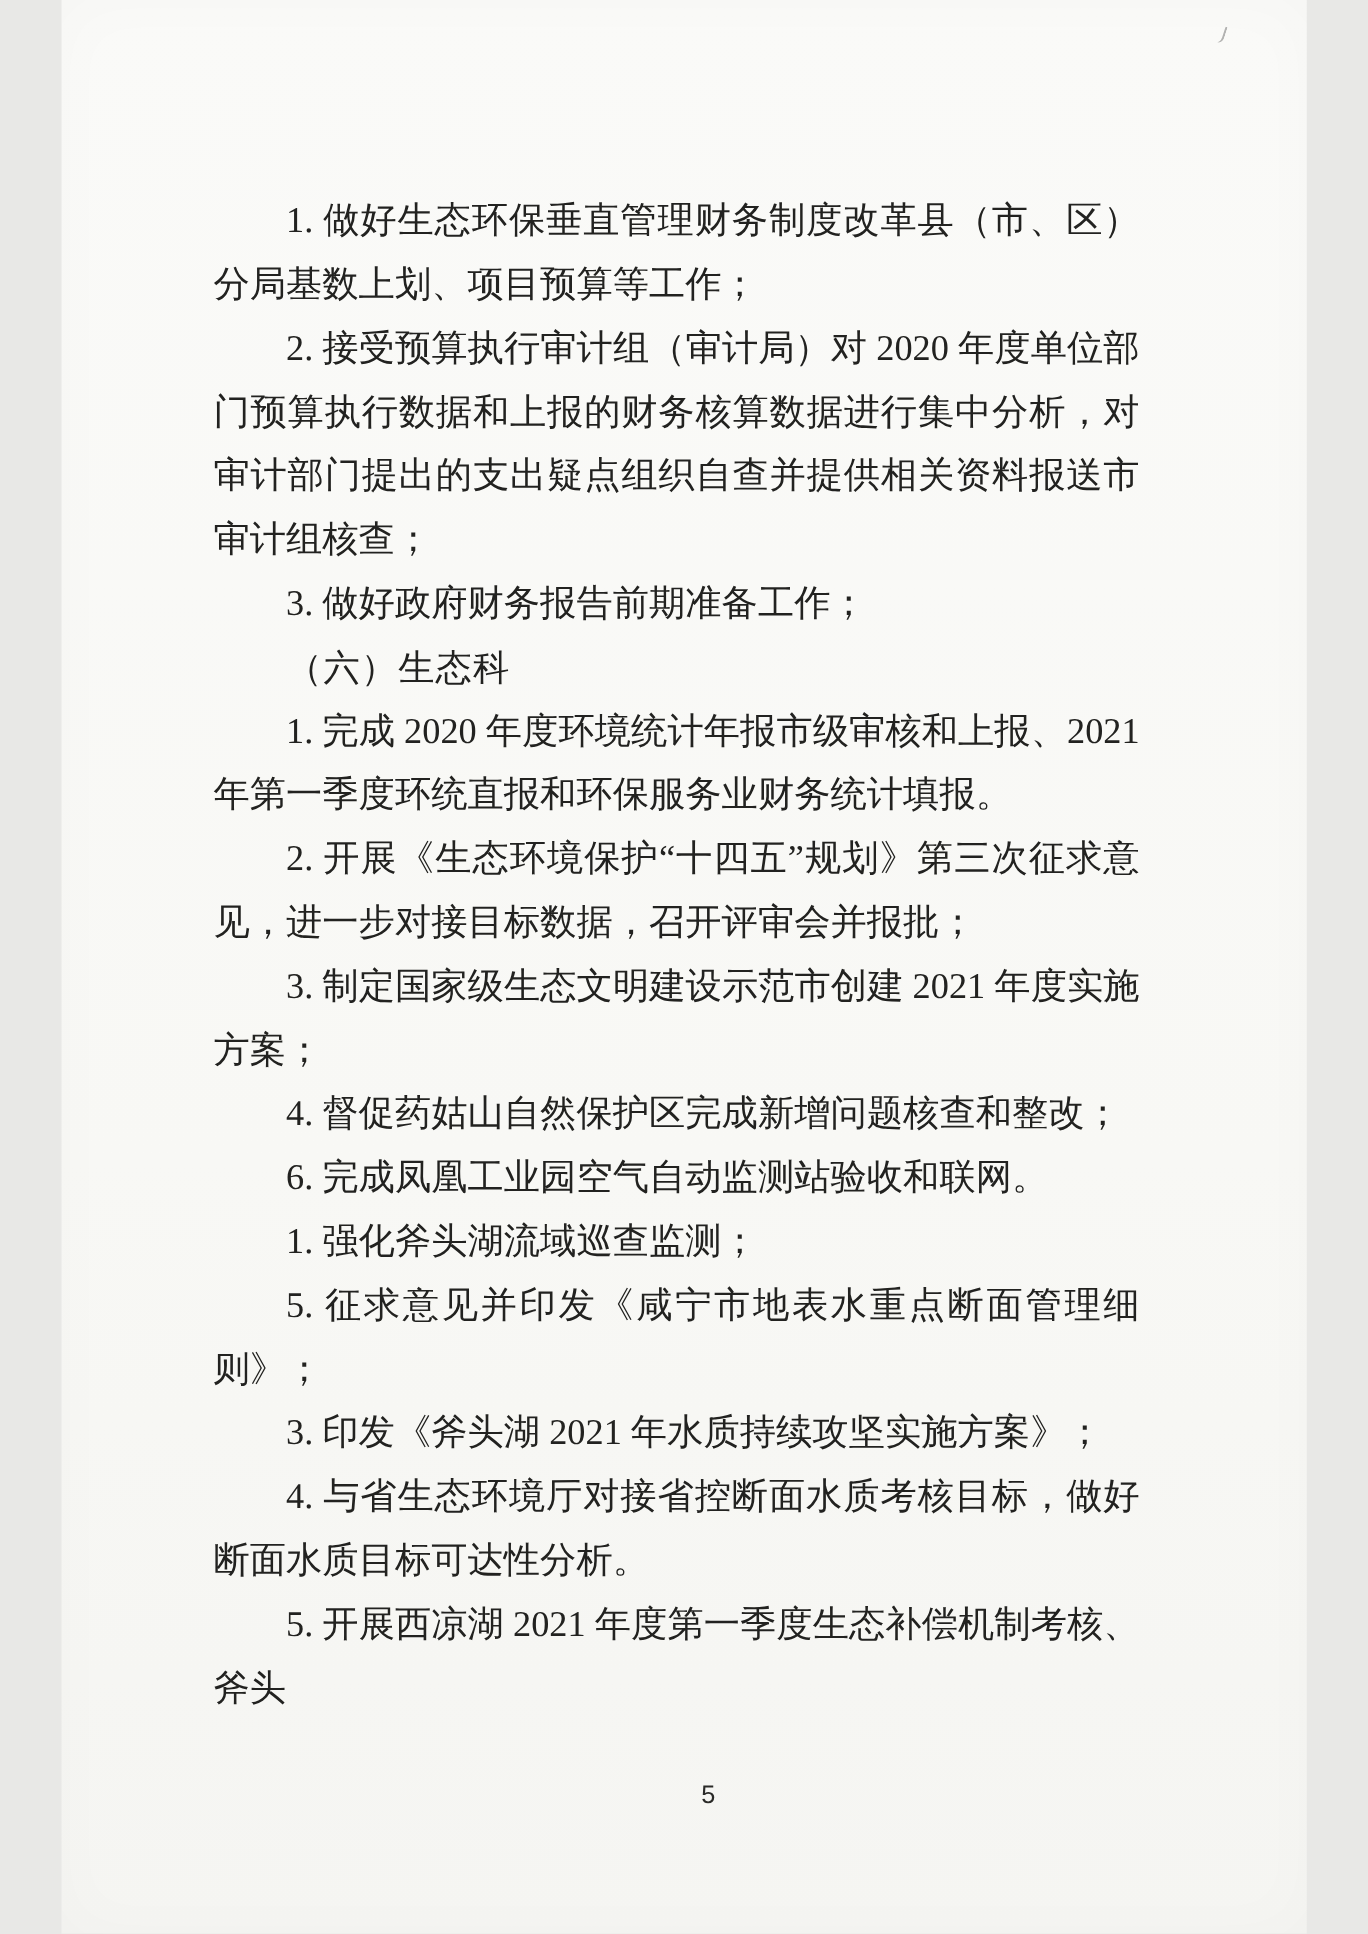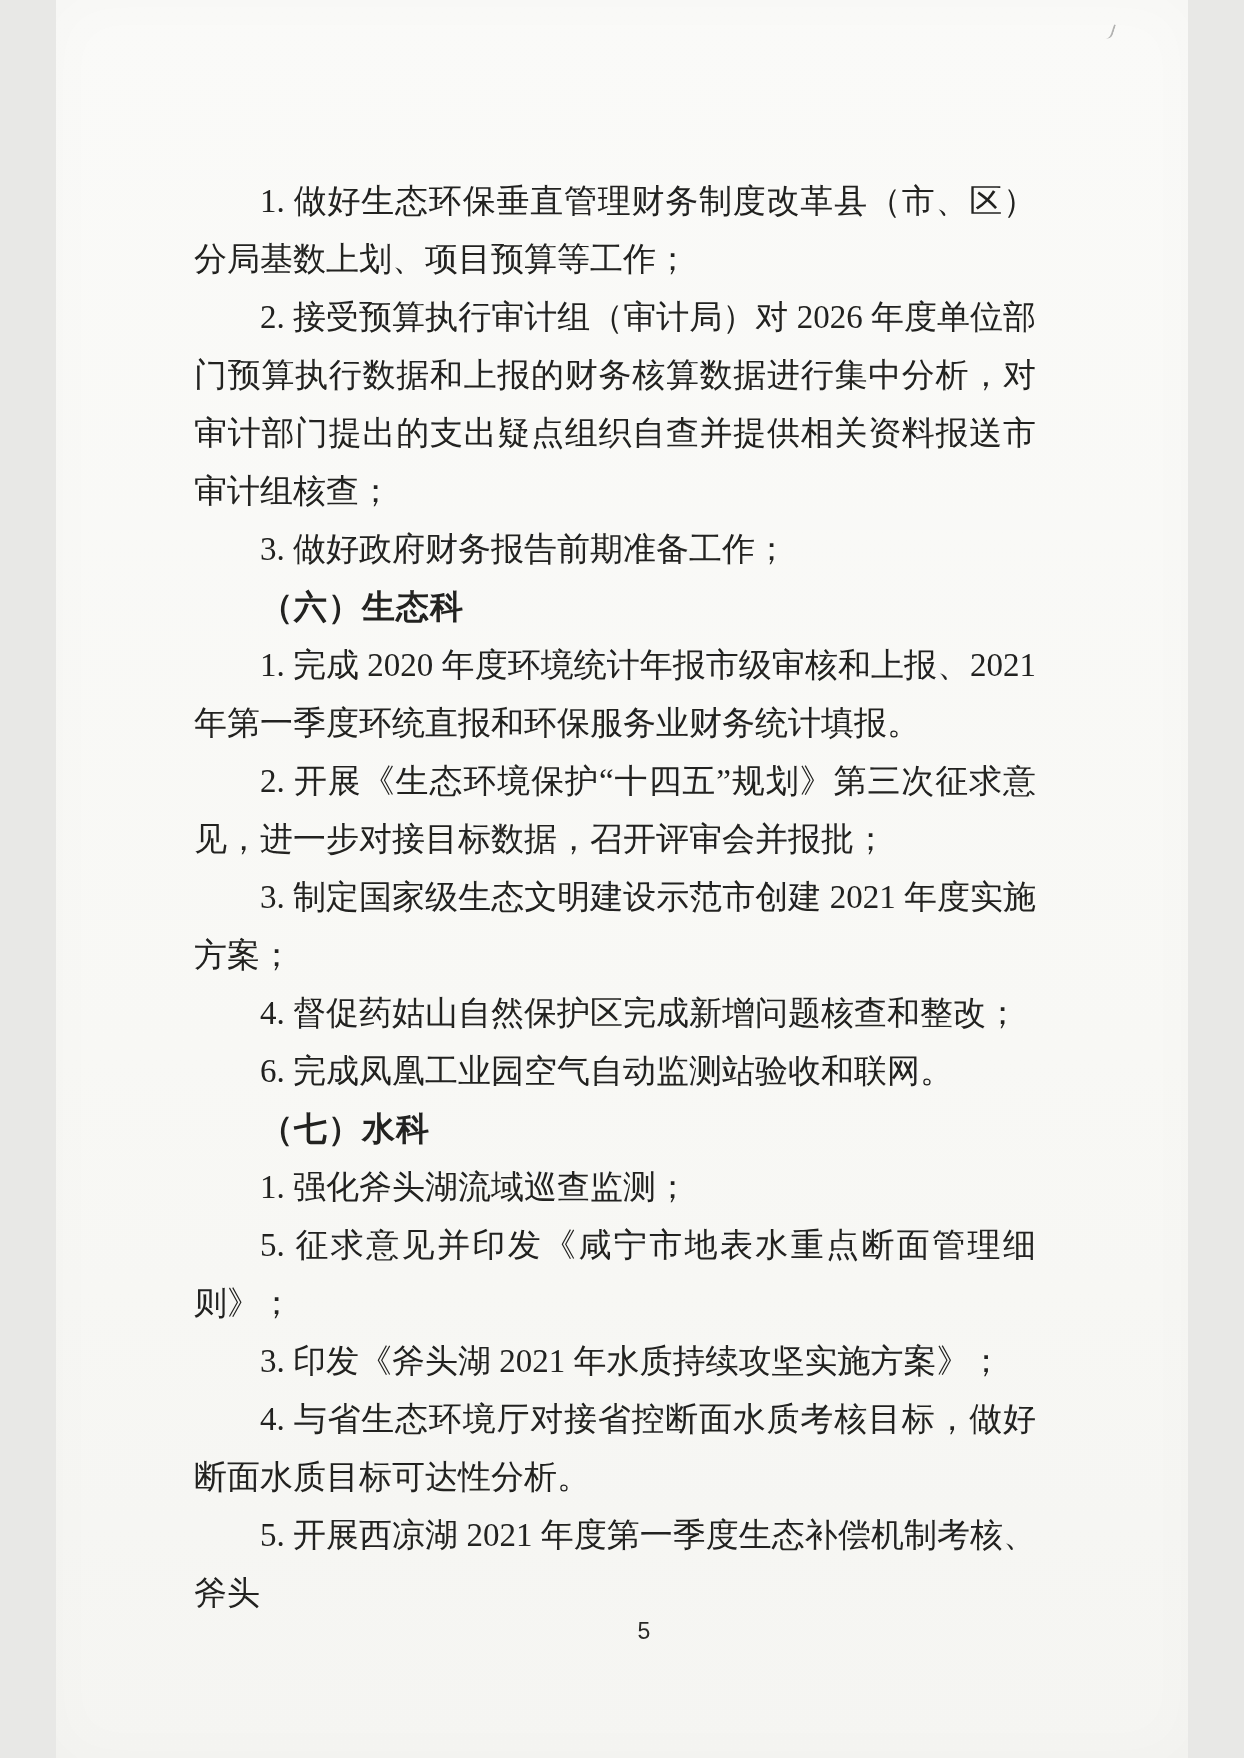--- a/index.html
+++ b/index.html
@@ -26,21 +26,21 @@
     font-size: 33px;
     line-height: 58px;
     text-align: justify;
   }
   .para {
     margin: 0;
     text-indent: 2em;
   }
   .para.heading {
     font-family: "Liberation Sans", "DejaVu Sans", sans-serif;
-    font-weight: 700;
+    font-weight: 400;
     letter-spacing: 1px;
   }
   .page-number {
     position: absolute;
     left: 0;
     top: 1618px;
     width: 1176px;
     text-align: center;
     font-family: "Liberation Sans", "DejaVu Sans", sans-serif;
     font-size: 23px;
@@ -60,31 +60,30 @@
 </style>
 </head>
 <body>
 
 <div class="page">
   <div class="scan-artifact"></div>
 
   <div class="content">
 
     <p class="para">1. 做好生态环保垂直管理财务制度改革县（市、区）分局基数上划、项目预算等工作；</p>
-    <p class="para">2. 接受预算执行审计组（审计局）对 2026 年度单位部门预算执行数据和上报的财务核算数据进行集中分析，对审计部门提出的支出疑点组织自查并提供相关资料报送市审计组核查；</p>
+    <p class="para">2. 接受预算执行审计组（审计局）对 2020 年度单位部门预算执行数据和上报的财务核算数据进行集中分析，对审计部门提出的支出疑点组织自查并提供相关资料报送市审计组核查；</p>
     <p class="para">3. 做好政府财务报告前期准备工作；</p>
 
     <p class="para heading">（六）生态科</p>
     <p class="para">1. 完成 2020 年度环境统计年报市级审核和上报、2021 年第一季度环统直报和环保服务业财务统计填报。</p>
     <p class="para">2. 开展《生态环境保护“十四五”规划》第三次征求意见，进一步对接目标数据，召开评审会并报批；</p>
     <p class="para">3. 制定国家级生态文明建设示范市创建 2021 年度实施方案；</p>
     <p class="para">4. 督促药姑山自然保护区完成新增问题核查和整改；</p>
     <p class="para">6. 完成凤凰工业园空气自动监测站验收和联网。</p>
 
-    <p class="para heading">（七）水科</p>
     <p class="para">1. 强化斧头湖流域巡查监测；</p>
     <p class="para">5. 征求意见并印发《咸宁市地表水重点断面管理细则》；</p>
     <p class="para">3. 印发《斧头湖 2021 年水质持续攻坚实施方案》；</p>
     <p class="para">4. 与省生态环境厅对接省控断面水质考核目标，做好断面水质目标可达性分析。</p>
     <p class="para">5. 开展西凉湖 2021 年度第一季度生态补偿机制考核、斧头</p>
   </div>
 
   <div class="page-number">5</div>
 </div>
 

